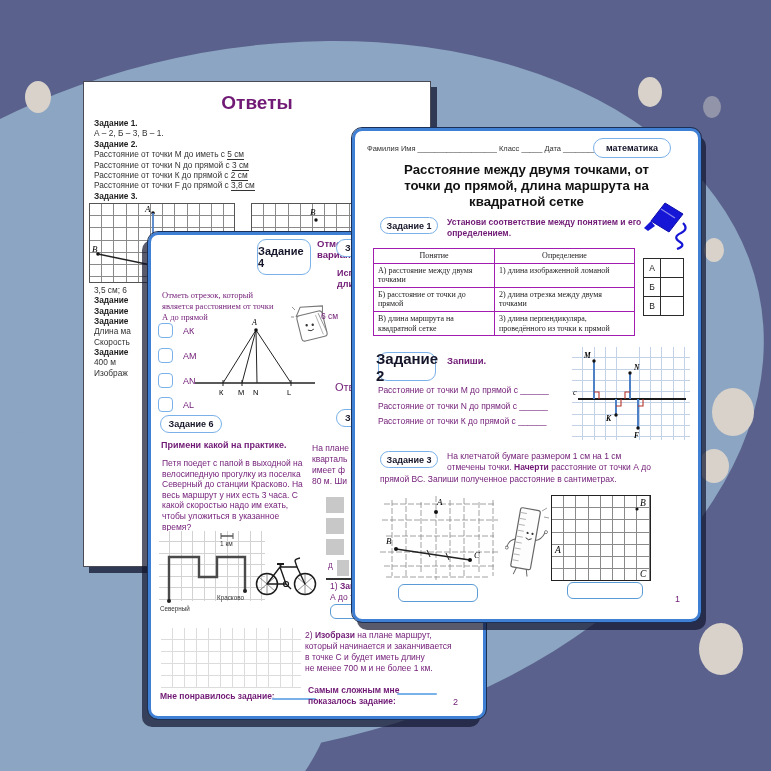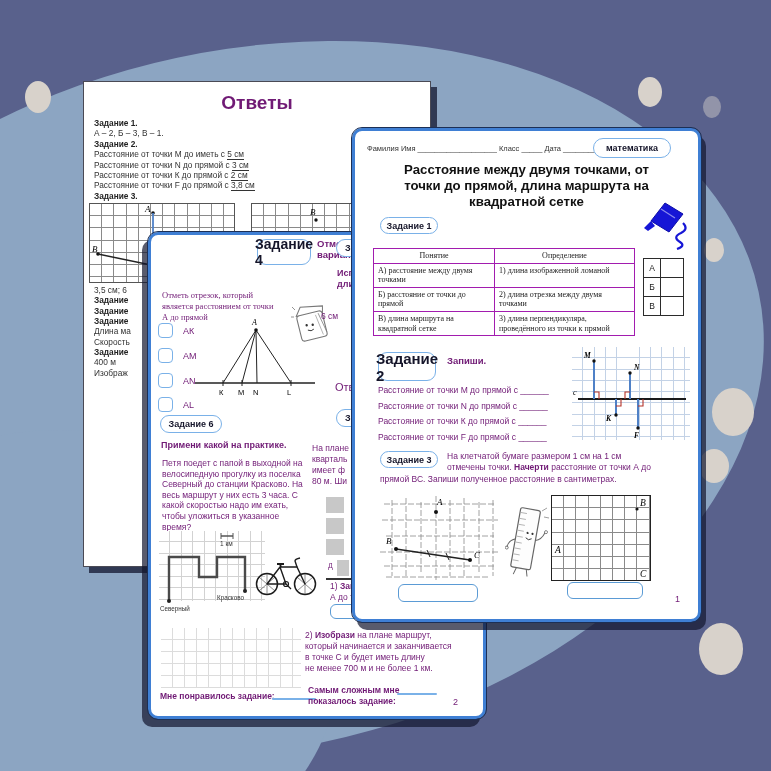--- a/index.html
+++ b/index.html
@@ -84,21 +84,21 @@
       <div class="b" style="color:#222;">Задание</div>
       <div>Длина ма</div>
       <div>Скорость</div>
       <div class="b" style="color:#222;">Задание</div>
       <div>400 м</div>
       <div>Изображ</div>
     </div>
   </div>
 
   <div class="page" id="middle-page">
-    <div class="badge c" style="left:106px;top:4px;width:54px;height:26px;font-size:14px;">
+    <div class="badge c" style="left:106px;top:4px;width:54px;height:36px;font-size:11px;">
       <span>Задание 4</span>
       </div>
     <div class="t b" style="left:166px;top:3px;font-size:9.5px;line-height:11px;">
       <div>Отметь правильный</div>
         <div>вариант галочкой.</div>
       </div>
     <div class="t" style="left:11px;top:55px;font-size:8.5px;line-height:11px;font-family:Liberation Serif, serif;">
       <div>Отметь отрезок, который</div>
         <div>является расстоянием от точки</div>
         <div>А до прямой</div>
@@ -239,20 +239,24 @@
       </div>
     <div class="t b" style="left:0;right:0;top:31px;text-align:center;font-size:13.2px;line-height:16px;white-space:normal;color:#111;">
       <div>Расстояние между двумя точками, от</div>
         <div>точки до прямой, длина маршрута на</div>
         <div>квадратной сетке</div>
       </div>
 
     <div class="badge c" style="left:25px;top:86px;width:58px;height:17px;font-size:9px;">
       <span>Задание 1</span>
       </div>
+    <div class="t b" style="left:92px;top:86px;font-size:8.5px;line-height:10.5px;">
+      <div>Установи соответствие между понятием и его</div>
+        <div>определением.</div>
+      </div>
 
     <svg width="62" height="50" style="position:absolute;left:276px;top:70px;">
       <polygon points="34,2 52,13 38,31 20,20" fill="#1616d6" stroke="#0d0da8"></polygon>
       <polygon points="20,20 13,27 17,30 24,25" fill="#1616d6"></polygon>
       <line x1="30" y1="8" x2="44" y2="17" stroke="#fff" stroke-width="1.2" opacity=".5"></line>
       <path d="M52 22 q6 6 -2 10 q-9 4 -1 9 q6 4 -3 7" fill="none" stroke="#1616d6" stroke-width="2.2"></path>
     </svg>
 
     <table class="wtable" style="left:18px;top:117px;width:262px;">
       <tbody>
@@ -292,21 +296,20 @@
       </table>
 
     <div class="badge c" style="left:23px;top:221px;width:58px;height:29px;font-size:15px;">
       <span>Задание 2</span>
       </div>
     <div class="t b" style="left:92px;top:224px;font-size:9.5px;">Запиши.</div>
     <div class="t" style="left:23px;top:252px;font-size:8.5px;line-height:15.7px;">
       <div>Расстояние от точки М до прямой с ______</div>
         <div>Расстояние от точки N до прямой с ______</div>
       <div>Расстояние от точки К до прямой с ______</div>
-        <div>Расстояние от точки F до прямой с ______</div>
       </div>
 
     <div class="gridbg g-blue" style="left:217px;top:216px;width:118px;height:93px;"></div>
     <svg width="118" height="93" style="position:absolute;left:217px;top:216px;">
       <line x1="6" y1="52" x2="114" y2="52" stroke="#1a1a1a" stroke-width="1.8"></line>
       <text x="1" y="48" font-size="8" font-family="Liberation Serif" font-style="italic">с</text>
       <line x1="22" y1="14" x2="22" y2="52" stroke="#4f81c7" stroke-width="2"></line>
       <line x1="58" y1="26" x2="58" y2="52" stroke="#4f81c7" stroke-width="2"></line>
       <line x1="44" y1="52" x2="44" y2="68" stroke="#4f81c7" stroke-width="2"></line>
       <line x1="66" y1="52" x2="66" y2="81" stroke="#4f81c7" stroke-width="2"></line>

